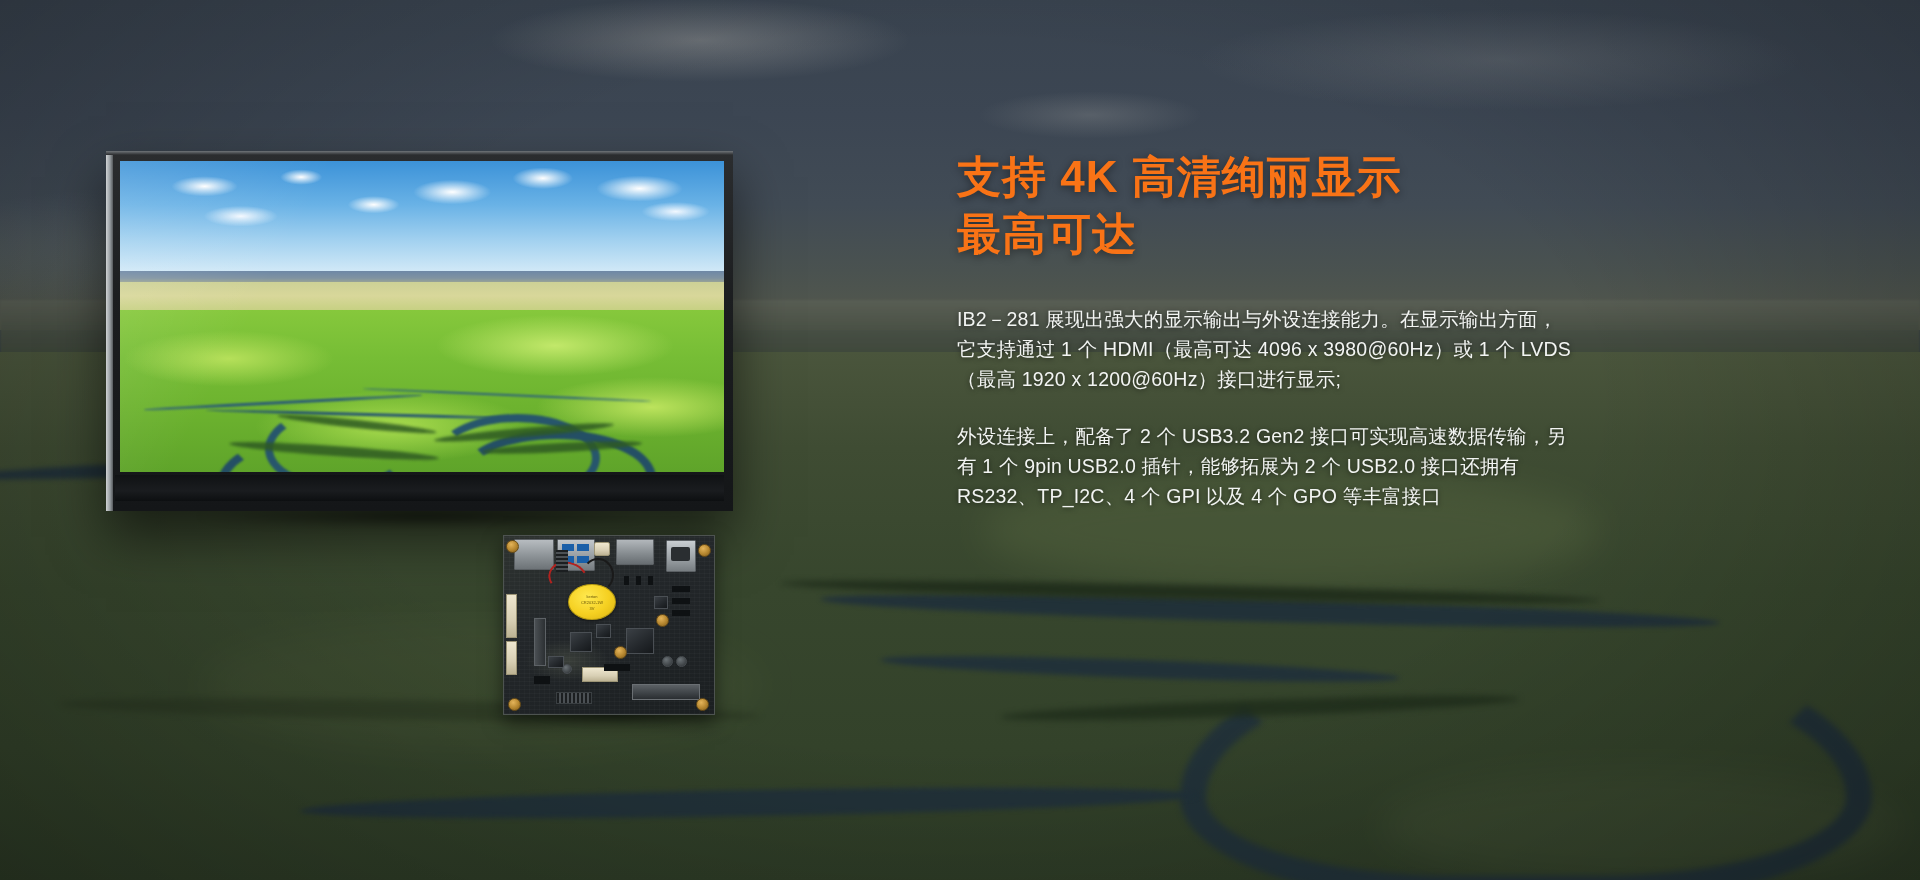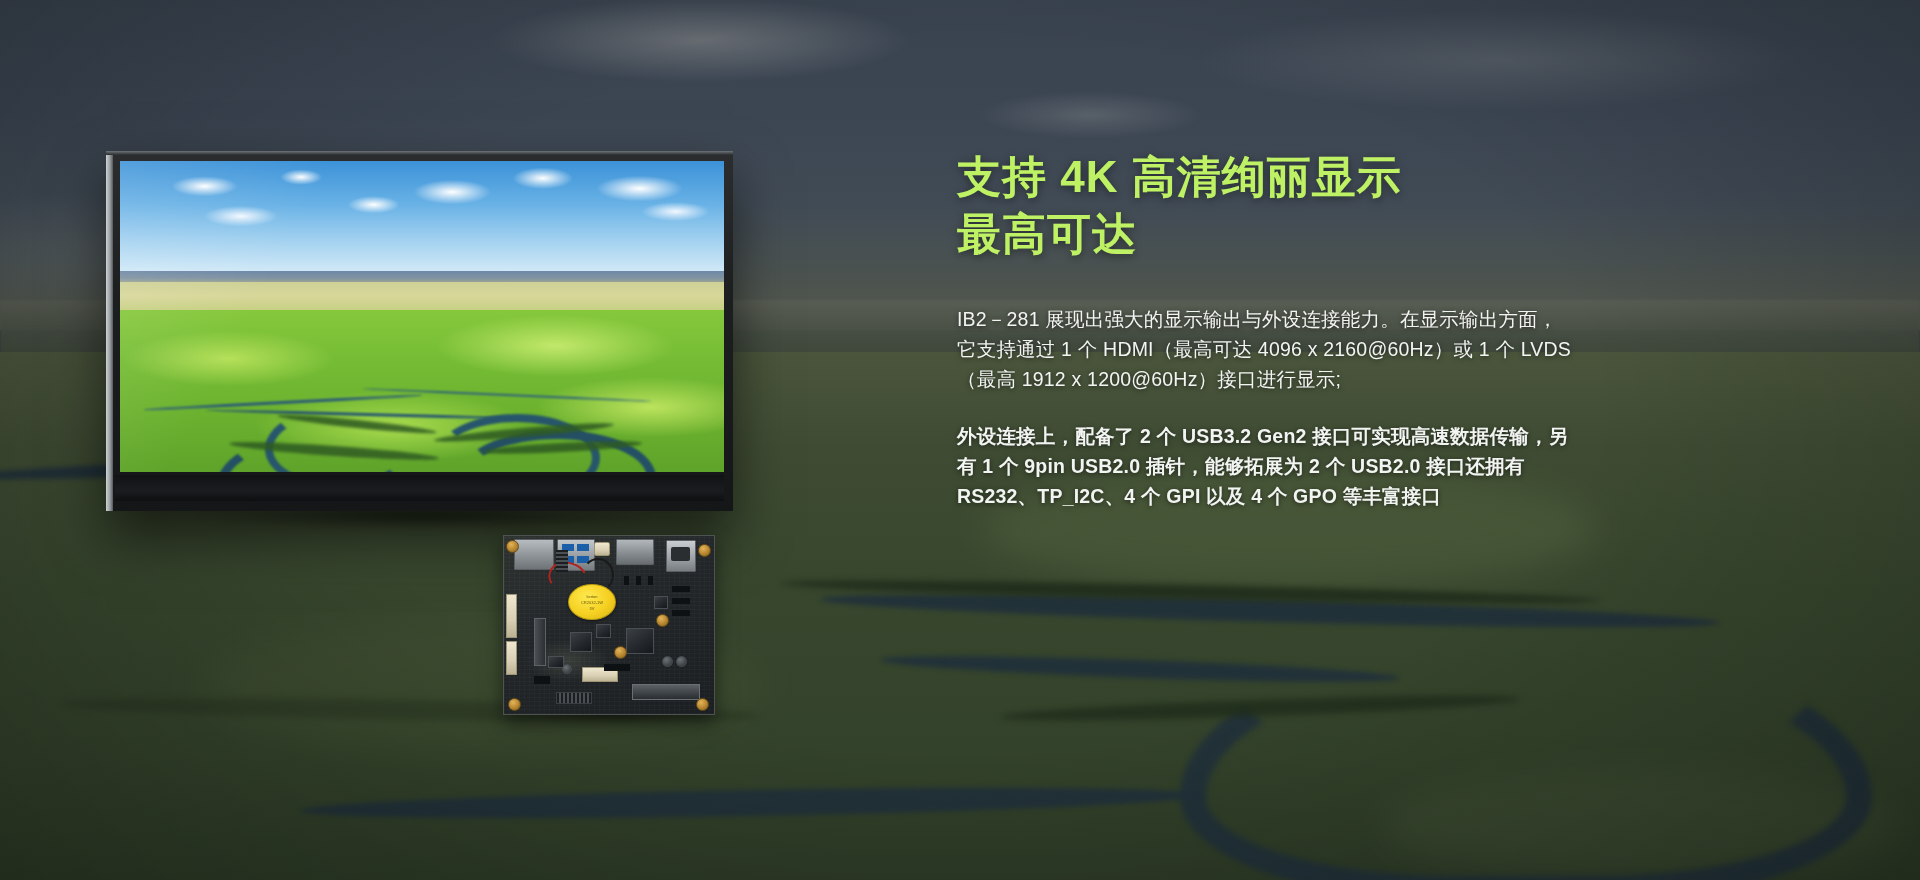--- a/index.html
+++ b/index.html
@@ -253,33 +253,33 @@
   .sc-3{left:152px;top:78px;}
   .sc-4{left:110px;top:110px;}
   .sc-5{left:4px;top:162px;}
   .sc-6{left:192px;top:162px;}
   .smd{position:absolute;background:#0e1113;}
   .cap{position:absolute;border-radius:50%;background:radial-gradient(circle at 35% 30%,#6b7276,#2b2f32);border:1px solid #474c50;}
 
   
   .panel{position:absolute;left:957px;top:148px;width:640px;}
   .headline{
-    color:#bef264;font-weight:bold;font-size:44px;line-height:57px;
+    color:#f97316;font-weight:bold;font-size:44px;line-height:57px;
     letter-spacing:1px;margin:0;
     text-shadow:0 2px 8px rgba(0,0,0,.45);
   }
   .headline .ln{display:block;white-space:nowrap;}
   .body{margin-top:42px;}
   .para{
     color:#f2f4f2;font-size:19.5px;line-height:30px;margin:0;
     letter-spacing:.2px;
     text-shadow:0 1px 5px rgba(0,0,0,.6);
     max-width:620px;
   }
-  .para + .para{margin-top:27px;font-weight:bold;}
+  .para + .para{margin-top:27px;}
 </style>
 </head>
 <body>
 
 <div class="stage">
 
   <div class="bg">
     <div class="bg-sky"></div>
     <div class="bg-horizon"></div>
     <div class="bg-land"></div>
@@ -383,18 +383,18 @@
     <div class="screw sc-5"></div>
     <div class="screw sc-6"></div>
   </div>
 
   <div class="panel">
     <h1 class="headline">
       <span class="ln">支持 4K 高清绚丽显示</span>
       <span class="ln">最高可达</span>
     </h1>
     <div class="body">
-      <p class="para">IB2－281 展现出强大的显示输出与外设连接能力。在显示输出方面，它支持通过 1 个 HDMI（最高可达 4096 x 2160@60Hz）或 1 个 LVDS（最高 1912 x 1200@60Hz）接口进行显示;</p>
+      <p class="para">IB2－281 展现出强大的显示输出与外设连接能力。在显示输出方面，它支持通过 1 个 HDMI（最高可达 4096 x 3980@60Hz）或 1 个 LVDS（最高 1920 x 1200@60Hz）接口进行显示;</p>
       <p class="para">外设连接上，配备了 2 个 USB3.2 Gen2 接口可实现高速数据传输，另有 1 个 9pin USB2.0 插针，能够拓展为 2 个 USB2.0 接口还拥有 RS232、TP_I2C、4 个 GPI 以及 4 个 GPO 等丰富接口</p>
     </div>
   </div>
 
 </div>
 
 </body></html>

